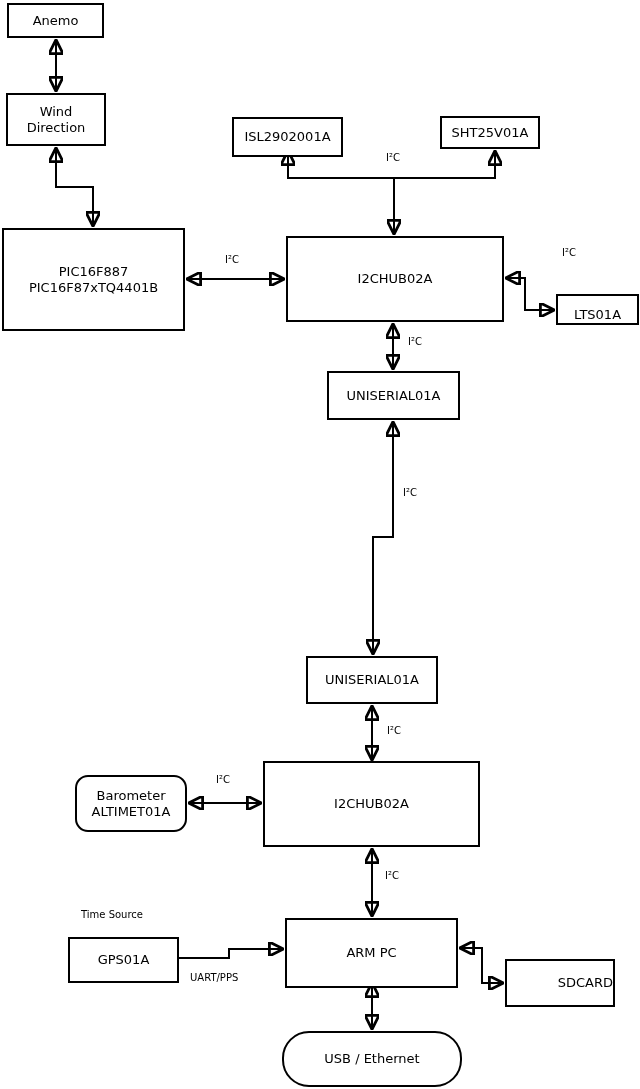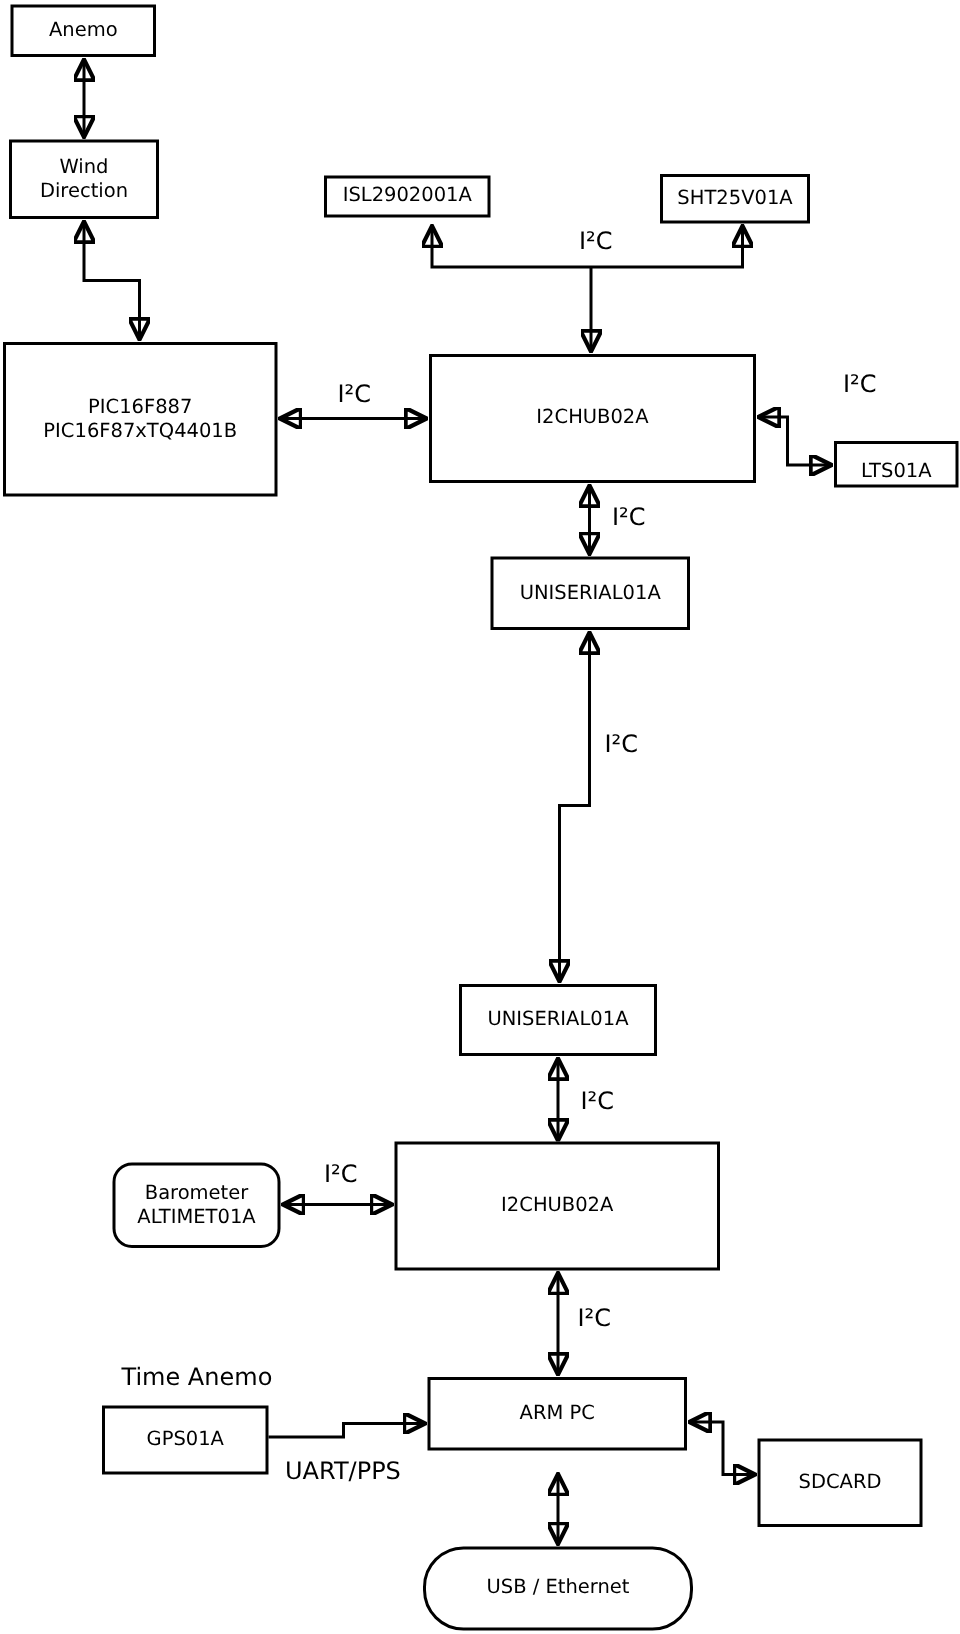--- a/index.html
+++ b/index.html
@@ -38,21 +38,21 @@
     justify-content: center;
     text-align: center;
   }
   .node-label {
     font-size: 13px;
     line-height: 1.22;
     white-space: pre-line;
   }
   .edge-label {
     position: absolute;
-    font-size: 16px;
+    font-size: 10px;
     line-height: 1.1;
     white-space: nowrap;
   }
 </style>
 </head>
 <body>
 
 <div id="diagram">
 
   <svg id="edge-layer" viewBox="0 0 640 1089" xmlns="http://www.w3.org/2000/svg">
@@ -98,21 +98,21 @@
   <div class="node" style="left:6px; top:93px; width:100px; height:53px;">
     <span class="node-label">Wind
 Direction</span>
   </div>
 
   <div class="node" style="left:2px; top:228px; width:183px; height:103px;justify-content:center;">
     <span class="node-label">PIC16F887
 PIC16F87xTQ4401B</span>
   </div>
 
-  <div class="node" style="left:216px; top:117px; width:111px; height:28px;">
+  <div class="node" style="left:232px; top:117px; width:111px; height:40px;">
     <span class="node-label">ISL2902001A</span>
   </div>
 
   <div class="node" style="left:440px; top:116px; width:100px; height:33px;">
     <span class="node-label">SHT25V01A</span>
   </div>
 
   <div class="node" style="left:286px; top:236px; width:218px; height:86px;">
     <span class="node-label">I2CHUB02A</span>
   </div>
@@ -135,25 +135,25 @@
 
   <div class="node" style="left:75px; top:775px; width:112px; height:57px;border-radius:13px;">
     <span class="node-label">Barometer
 ALTIMET01A</span>
   </div>
 
   <div class="node" style="left:68px; top:937px; width:111px; height:46px;">
     <span class="node-label">GPS01A</span>
   </div>
 
-  <div class="node" style="left:285px; top:918px; width:173px; height:49px;text-align:right;">
+  <div class="node" style="left:285px; top:918px; width:173px; height:70px;text-align:right;">
     <span class="node-label">ARM PC</span>
   </div>
 
-  <div class="node" style="left:505px; top:959px; width:110px; height:59px;">
+  <div class="node" style="left:505px; top:959px; width:110px; height:48px;justify-content:flex-end;">
     <span class="node-label">SDCARD</span>
   </div>
 
   <div class="node" style="left:282px; top:1031px; width:180px; height:56px;border-radius:27px;">
     <span class="node-label">USB / Ethernet</span>
   </div>
 
   <span class="edge-label" style="left:386px; top:152px;">I²C</span>
 
   <span class="edge-label" style="left:225px; top:254px;">I²C</span>
@@ -163,17 +163,17 @@
   <span class="edge-label" style="left:408px; top:336px;">I²C</span>
 
   <span class="edge-label" style="left:403px; top:487px;">I²C</span>
 
   <span class="edge-label" style="left:387px; top:725px;">I²C</span>
 
   <span class="edge-label" style="left:216px; top:774px;">I²C</span>
 
   <span class="edge-label" style="left:385px; top:870px;">I²C</span>
 
-  <span class="edge-label" style="left:81px; top:909px;">Time Anemo</span>
+  <span class="edge-label" style="left:81px; top:909px;">Time Source</span>
 
   <span class="edge-label" style="left:190px; top:972px;">UART/PPS</span>
 
 </div>
 
 </body></html>

